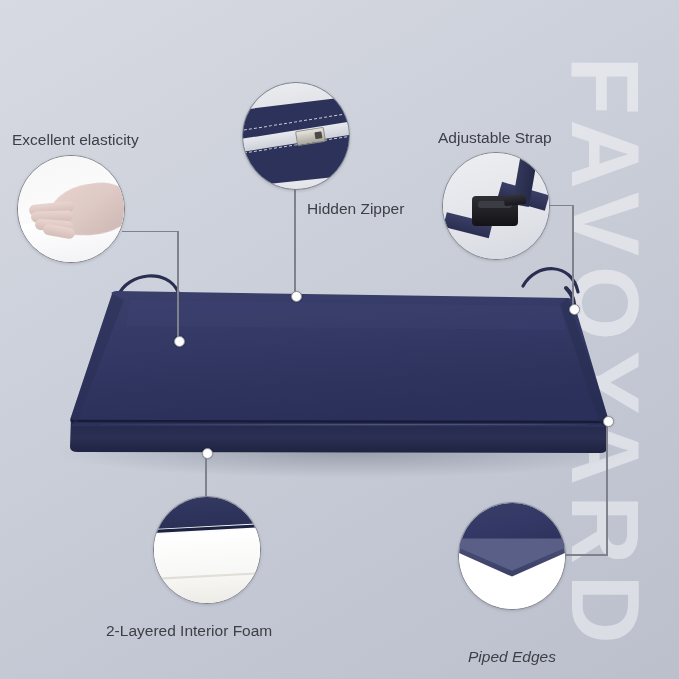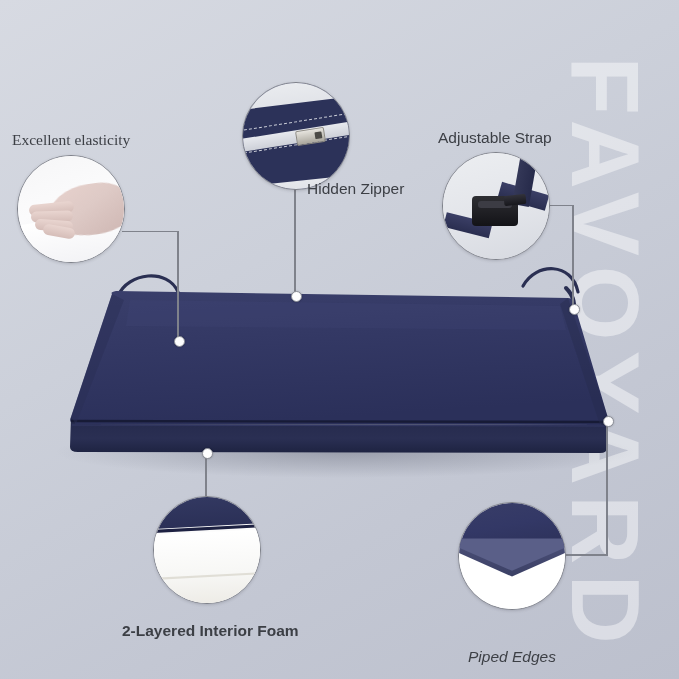--- a/index.html
+++ b/index.html
@@ -41,24 +41,24 @@
     white-space:nowrap;
   }
 
   
   .label{
     position:absolute;
     font-size:15.5px;
     color:#3c3f45;
     white-space:nowrap;
   }
-  .lbl-elastic{left:12px;top:131px;font-family:Liberation Serif, serif;}
-  .lbl-zipper{left:307px;top:180px;}
+  .lbl-elastic{left:12px;top:131px;}
+  .lbl-zipper{left:307px;top:200px;}
   .lbl-strap{left:438px;top:118px;margin-top:11px;}
-  .lbl-foam{left:122px;top:622px;font-weight:bold;}
+  .lbl-foam{left:106px;top:622px;}
   .lbl-piped{left:468px;top:648px;font-style:italic;}
 
   
   .callout{
     position:absolute;
     width:106px;height:106px;
     border-radius:50%;
     border:1.6px solid #7d8089;
     overflow:hidden;
     box-shadow:0 1px 3px rgba(60,62,70,.20);

